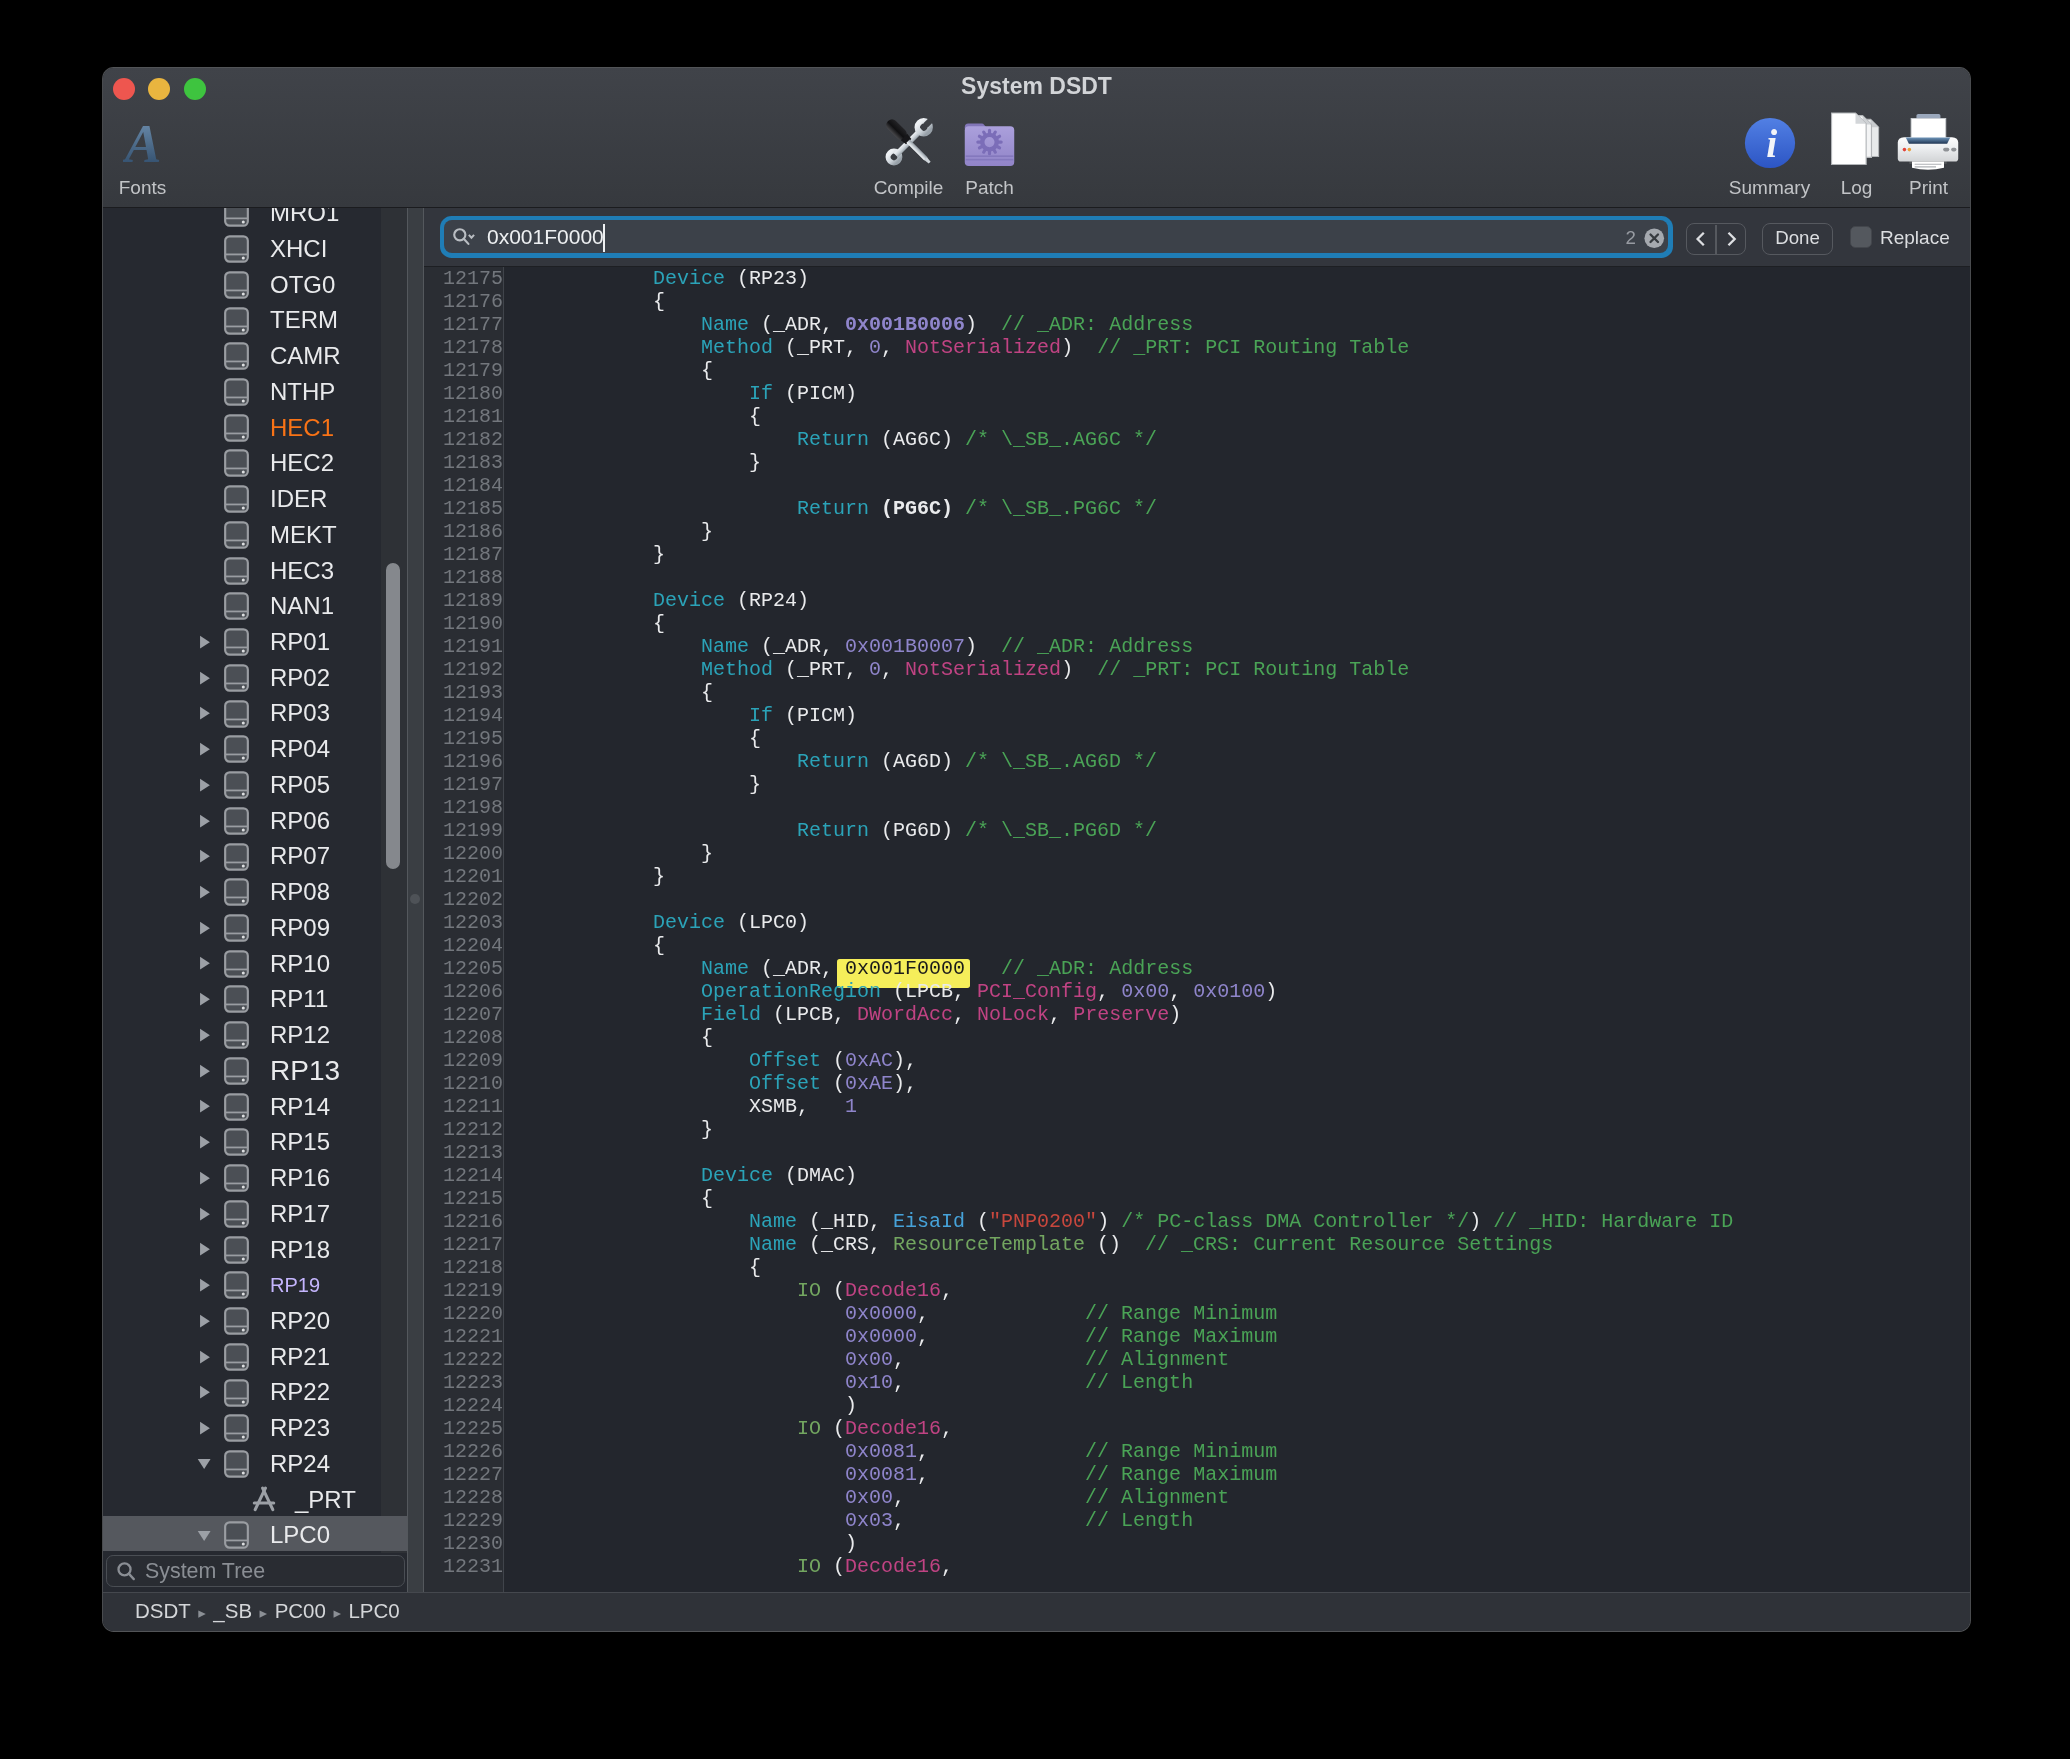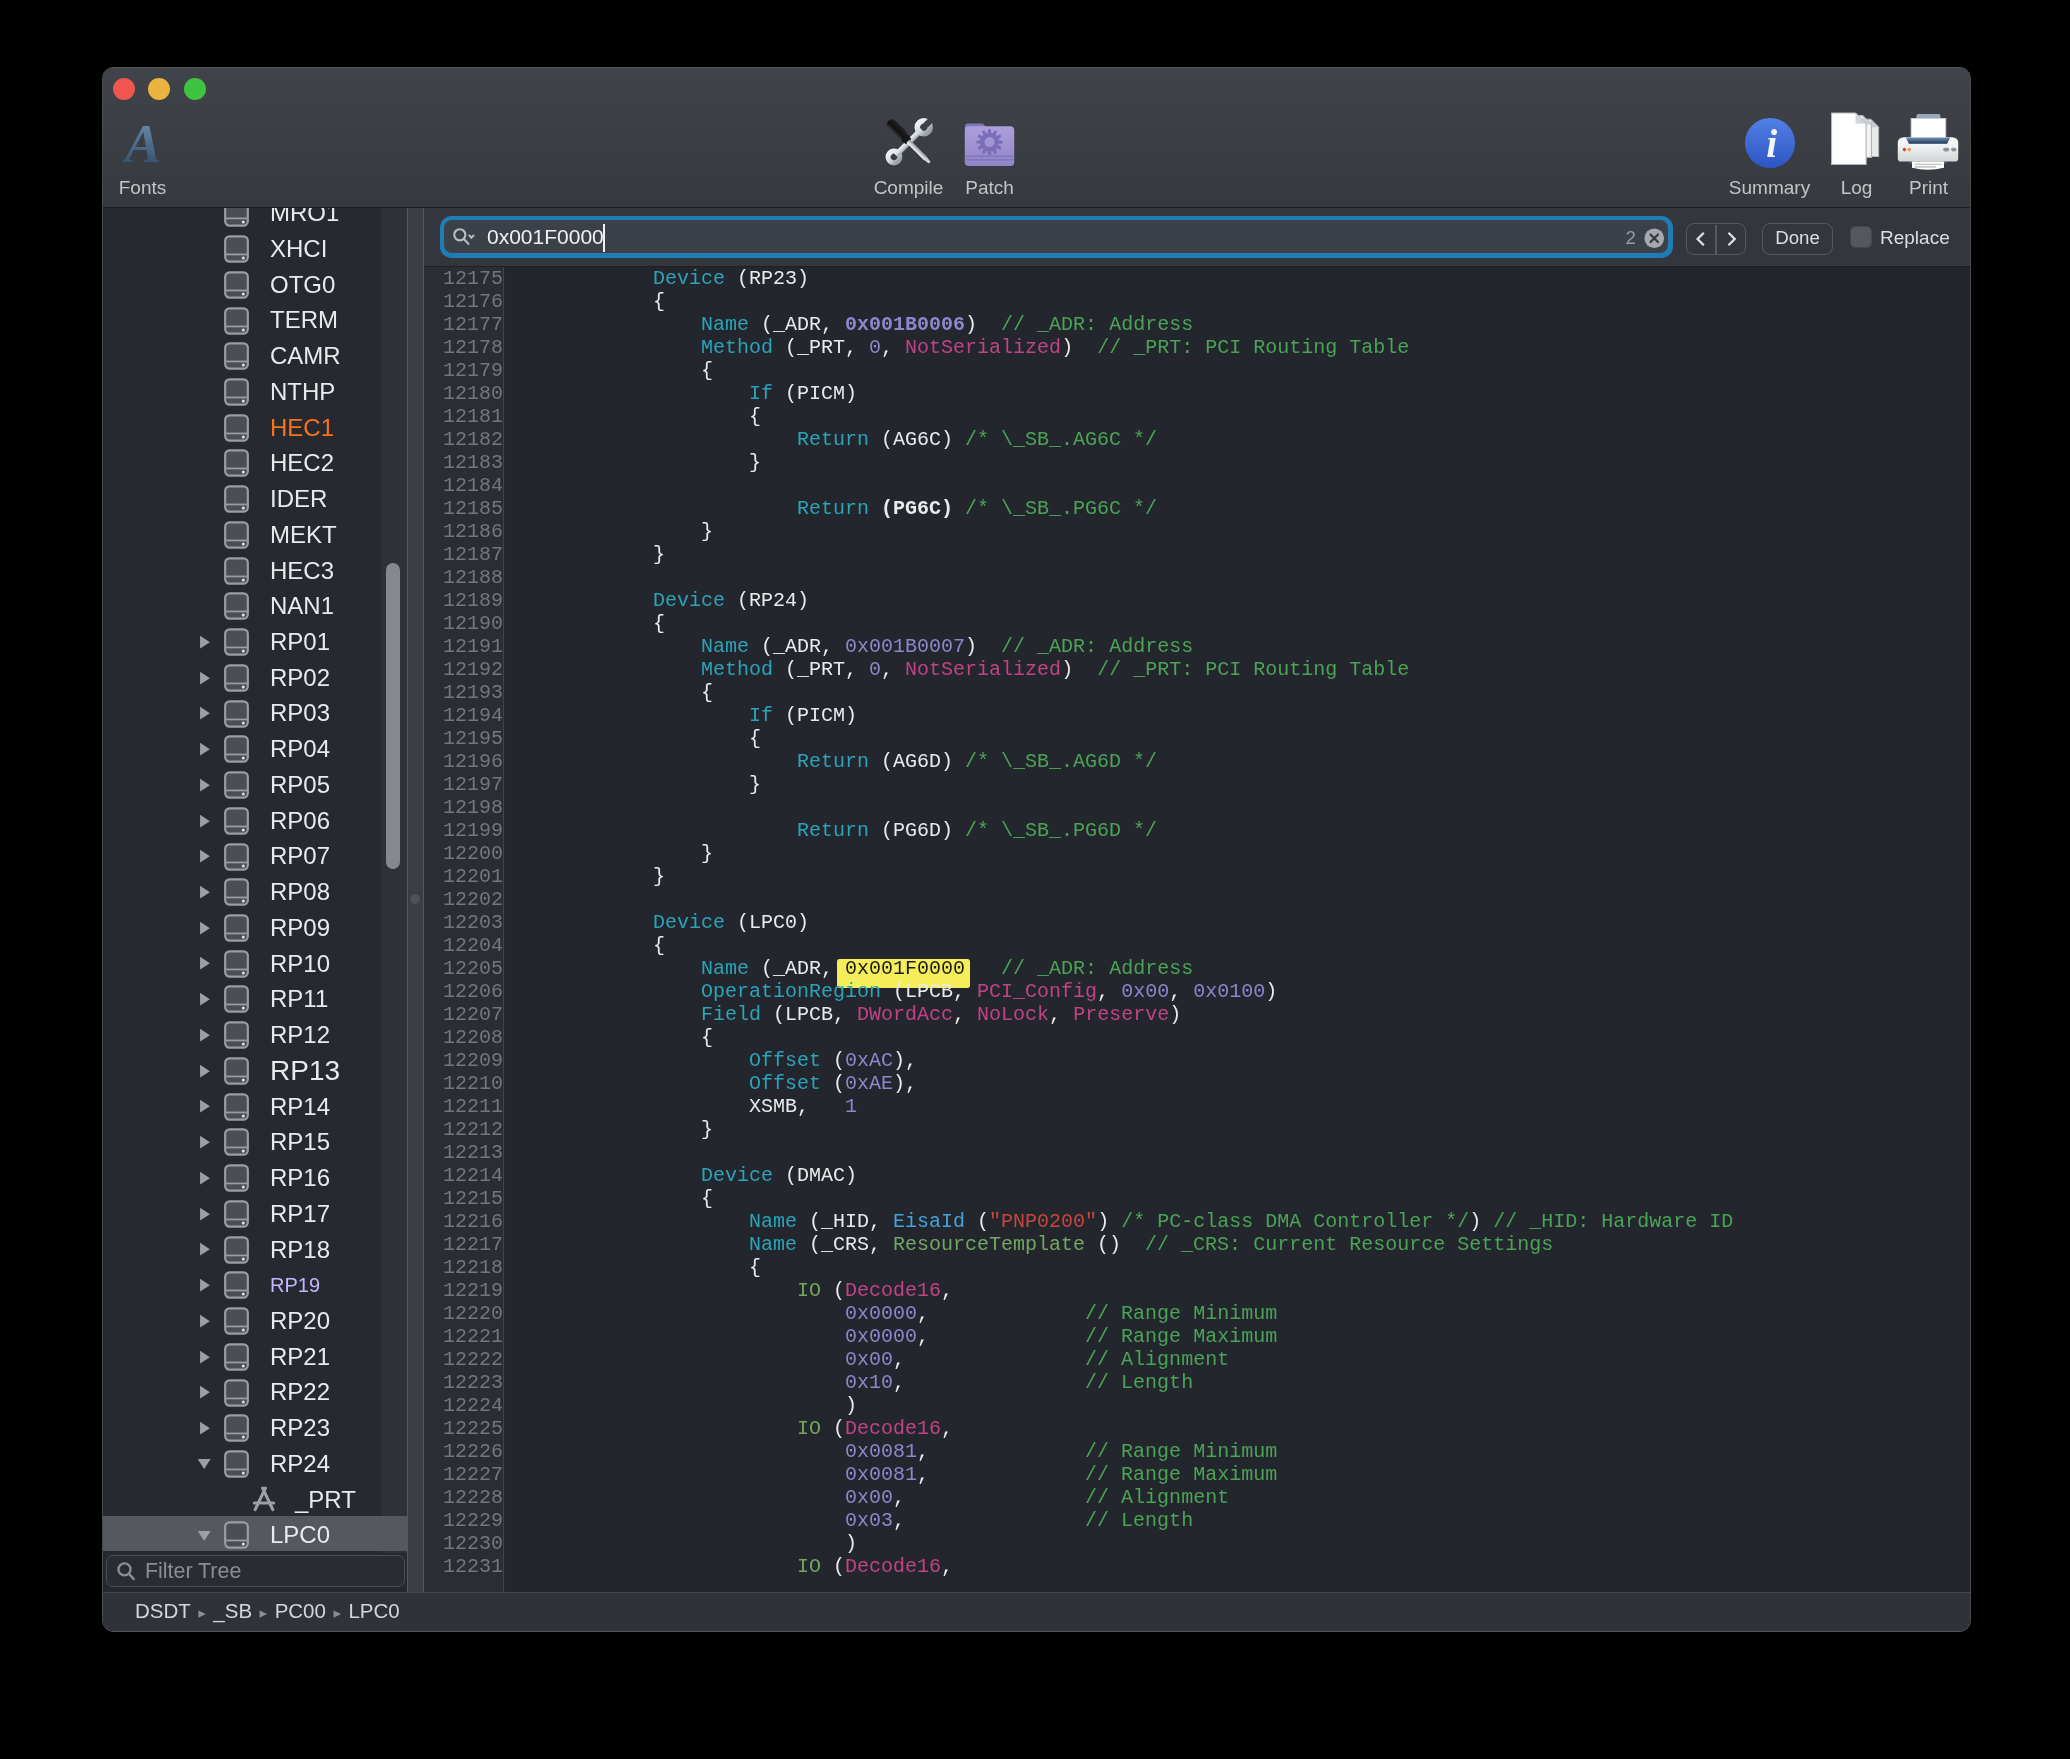--- a/index.html
+++ b/index.html
@@ -6,20 +6,21 @@
 #win { position:absolute; left:103px; top:68px; width:1867px; height:1563px;
   background:#24272d; border-radius:10.7px; overflow:hidden;
   box-shadow:0 0 0 0.9px rgba(150,153,158,0.55); }
 pre { font-family:"Liberation Mono",monospace; font-size:20px; line-height:23px; }
 </style></head><body>
 <div id="win">
 <div style="position:absolute;left:0;top:0;width:1867px;height:140px;background:linear-gradient(#404349,#36393e);border-bottom:1.8px solid #1b1c1f"></div>
 <div style="position:absolute;left:9.6px;top:9.6px;width:22px;height:22px;border-radius:50%;background:#ee564f"></div>
 <div style="position:absolute;left:45px;top:9.6px;width:22px;height:22px;border-radius:50%;background:#e9b53f"></div>
 <div style="position:absolute;left:81px;top:9.6px;width:22px;height:22px;border-radius:50%;background:#3ec43f"></div>
+<div style="position:absolute;left:0;top:5.3px;width:1867px;text-align:center;font-size:23px;font-weight:700;color:#d2d4d7">System DSDT</div>
 <div style="position:absolute;left:19.6px;top:45px;width:41px;height:62px;text-align:center;font-family:'Liberation Serif',serif;font-style:italic;font-weight:700;font-size:55px;line-height:62px;background:linear-gradient(#7495b5,#274361);-webkit-background-clip:text;background-clip:text;color:transparent;text-shadow:none">A</div>
 <svg style="position:absolute;left:775px;top:42px" width="62" height="64" viewBox="-5 -4 70 72">
 <defs>
 <linearGradient id="lg_sd" x1="0" y1="0" x2="1" y2="0">
 <stop offset="0" stop-color="#47474a"></stop>
           <stop offset="0.45" stop-color="#101012"></stop>
           <stop offset="1" stop-color="#232326"></stop>
 </linearGradient>
 <linearGradient id="lg_sh" x1="0" y1="0" x2="1" y2="0">
 <stop offset="0" stop-color="#f2f5f7"></stop>
@@ -435,21 +436,21 @@
 <circle cx="21.6" cy="25.6" r="1.7" fill="#dcdee0"></circle>
 </svg>
 <div style="position:absolute;left:167px;top:1450px;width:178px;height:34px;line-height:34px;font-size:24px;color:#e9eaec">LPC0</div>
 </div>
     </div>
 <div style="position:absolute;left:2.7px;top:1487px;width:299px;height:32px;border:1.8px solid #4a4e54;border-radius:7.1px;background:#292c32"></div>
 <svg style="position:absolute;left:13.4px;top:1493px" width="25" height="23" viewBox="0 0 28 26">
 <circle cx="9.5" cy="9.5" r="6.8" stroke="#8a8e94" stroke-width="2.6" fill="none"></circle>
 <path d="M14.3 14.3 L20 20.5" stroke="#8a8e94" stroke-width="2.6" stroke-linecap="round"></path>
 </svg>
-<div style="position:absolute;left:42px;top:1489px;height:28.5px;line-height:28.5px;font-size:21.4px;color:#8a8e94">Filter Tree</div>
+<div style="position:absolute;left:42px;top:1489px;height:28.5px;line-height:28.5px;font-size:21.4px;color:#8a8e94">System Tree</div>
 <div style="position:absolute;left:321px;top:140px;width:1546px;height:59px;background:#33363d;border-bottom:0.9px solid #1d1f23"></div>
 <div style="position:absolute;left:337px;top:148px;width:1233px;height:42px;border-radius:11.6px;background:#1f7db6"></div>
 <div style="position:absolute;left:341px;top:152px;width:1224px;height:33px;border-radius:8px;background:#3c4149"></div>
 <svg style="position:absolute;left:349px;top:159px" width="23" height="21.4" viewBox="0 0 28 26">
 <circle cx="9.5" cy="9.5" r="6.8" stroke="#b9bdc2" stroke-width="2.6" fill="none"></circle>
 <path d="M14.3 14.3 L20 20.5" stroke="#b9bdc2" stroke-width="2.6" stroke-linecap="round"></path>
 <path d="M20.5 9.5 l3.2 3.5 l3.2 -3.5" stroke="#b9bdc2" stroke-width="2.4" fill="none"></path>
     </svg>
 <div style="position:absolute;left:384px;top:154px;height:29px;line-height:29px;font-size:21px;color:#eef0f2">0x001F0000</div>
 <div style="position:absolute;left:500px;top:156px;width:2.2px;height:28px;background:#eef0f2"></div>

